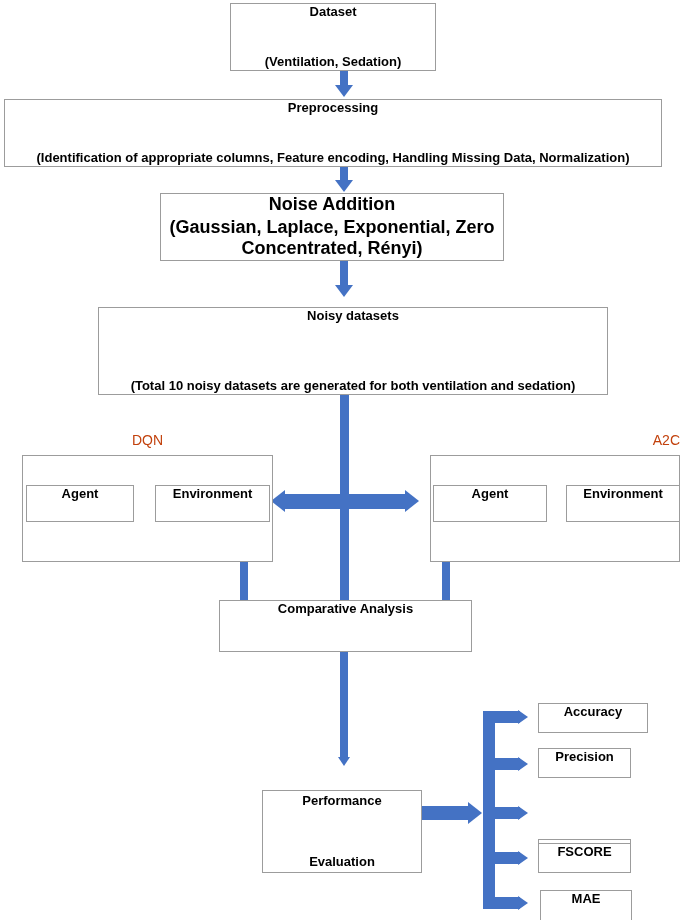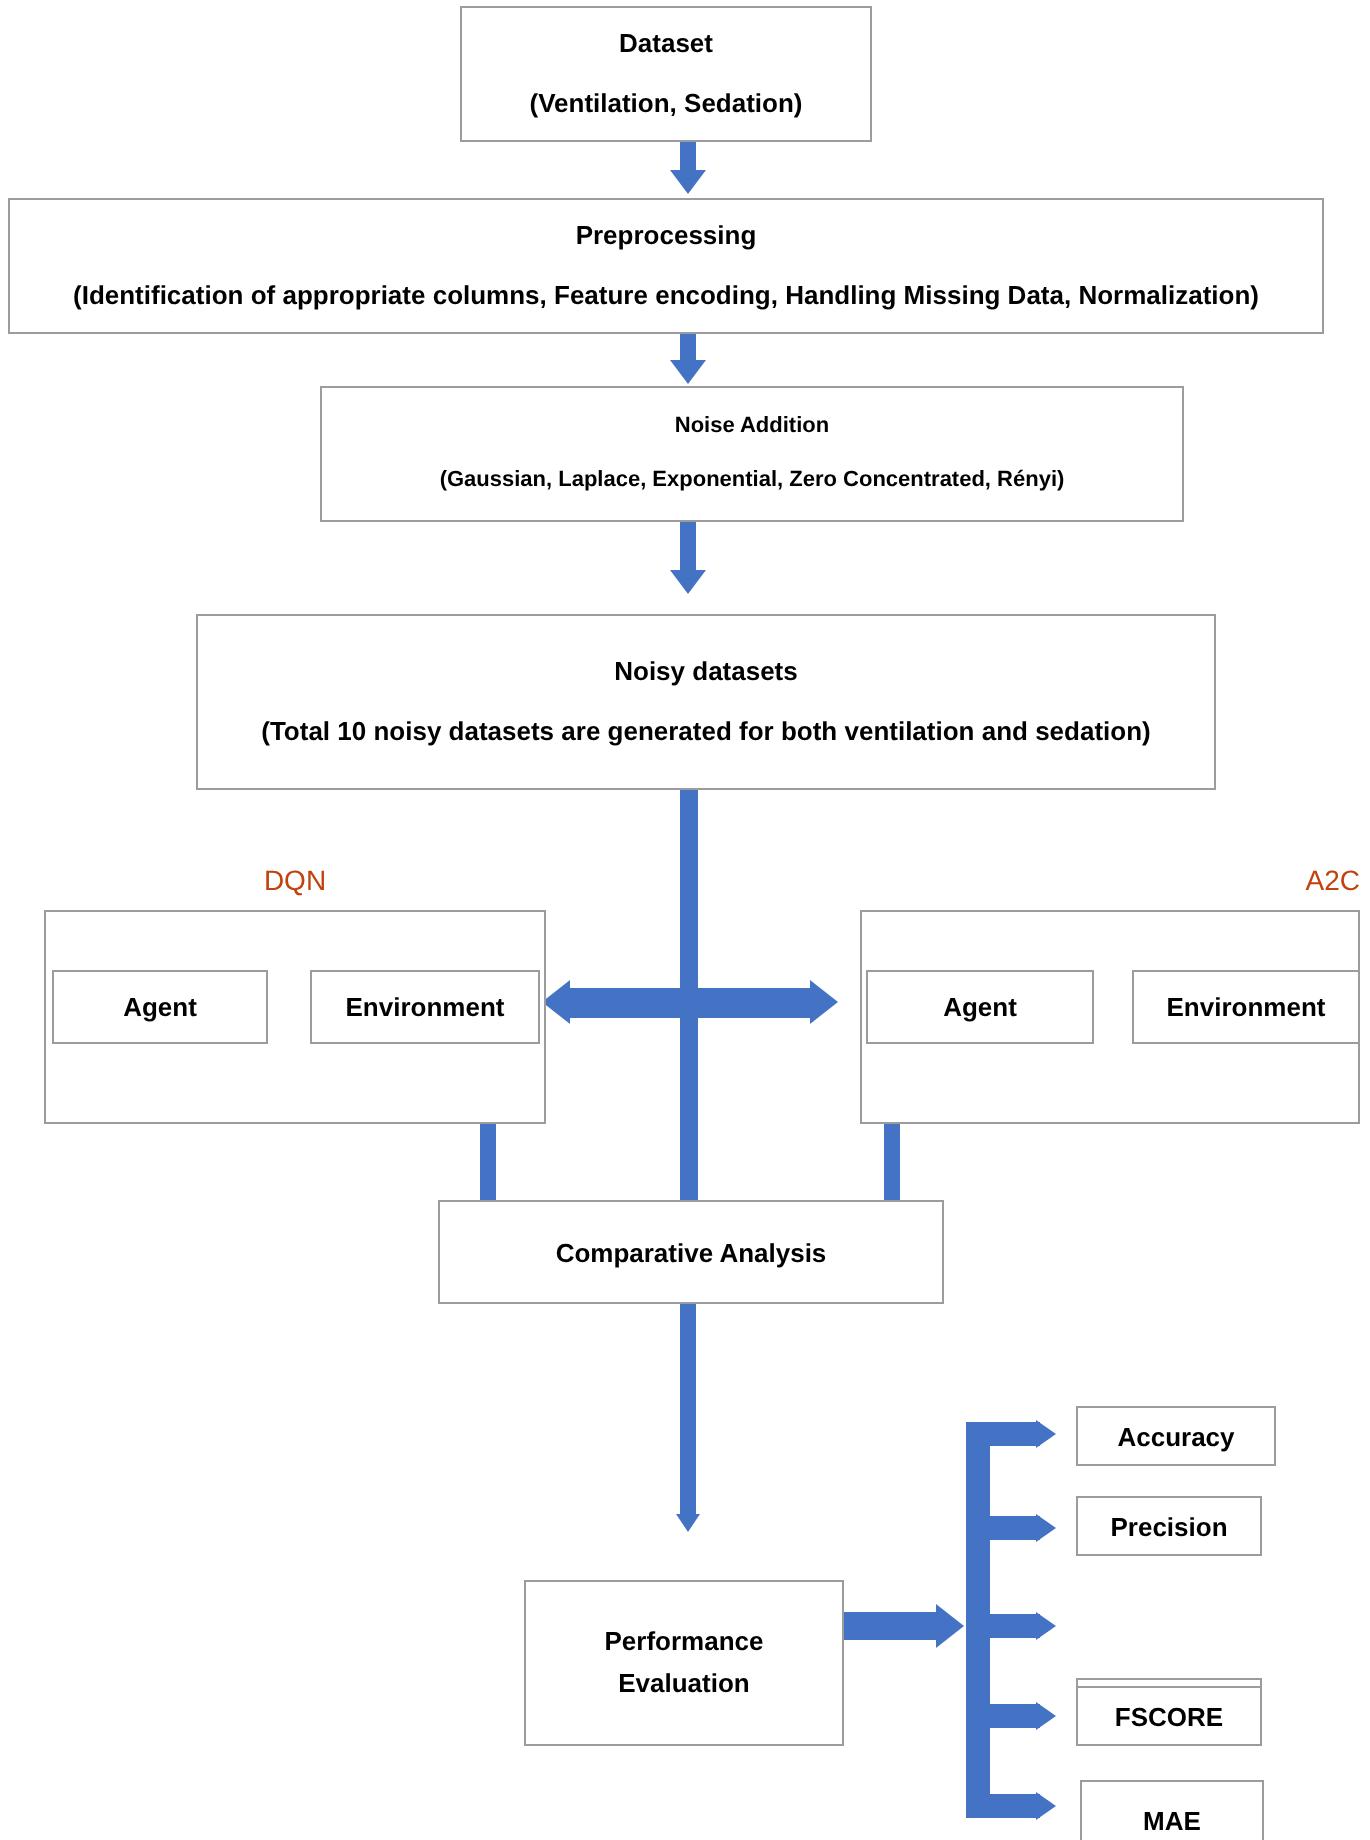--- a/index.html
+++ b/index.html
@@ -16,21 +16,21 @@
     overflow: hidden;
   }
   .box {
     position: absolute;
     box-sizing: border-box;
     border: 1.5px solid #9c9c9c;
     background: #ffffff;
     display: flex;
     flex-direction: column;
     align-items: center;
-    justify-content: center;
+    justify-content: space-between;
     text-align: center;
     color: #000000;
     font-weight: bold;
     z-index: 5;
   }
   .box .line1 { display:block; }
   .box .line2 { display:block; }
   .title-label {
     position: absolute;
     font-weight: normal;
@@ -107,21 +107,21 @@
 
   <div class="box" style="left:4px; top:99px; width:658px; height:68px; font-size:13px; line-height:1.2;">
     <span class="line1">Preprocessing</span>
     <span style="height:14px"></span>
     <span class="line2">(Identification of appropriate columns, Feature encoding, Handling Missing Data, Normalization)</span>
   </div>
 
   <div class="vbar" style="left:340px; top:167px; width:8px; height:16px;"></div>
   <div class="arrow-down" style="left:335px; top:180px;"></div>
 
-  <div class="box" style="left:160px; top:193px; width:432px; height:68px; font-size:11px; line-height:1.2;">
+  <div class="box" style="left:160px; top:193px; width:344px; height:68px; font-size:18px; line-height:1.2;">
     <span class="line1">Noise Addition</span>
     <span style="height:14px"></span>
     <span class="line2">(Gaussian, Laplace, Exponential, Zero Concentrated, Rényi)</span>
   </div>
 
   <div class="vbar" style="left:340px; top:261px; width:8px; height:27px;"></div>
   <div class="arrow-down" style="left:335px; top:285px;"></div>
 
   <div class="box" style="left:98px; top:307px; width:510px; height:88px; font-size:13px; line-height:1.2;">
     <span class="line1">Noisy datasets</span>
@@ -185,21 +185,21 @@
     <span class="line2">Evaluation</span>
   </div>
 
   <div class="hbar" style="left:422px; top:806px; width:48px; height:14px;"></div>
   <div class="arrow-right" style="left:468px; top:802px;"></div>
 
   <div class="vbar" style="left:483px; top:711px; width:12px; height:196px;"></div>
 
   <div class="hbar" style="left:483px; top:711px; width:37px; height:12px;"></div>
   <div class="arrow-right tiny" style="left:518px; top:710px;"></div>
-  <div class="box" style="left:538px; top:703px; width:100px; height:30px; font-size:13px;">
+  <div class="box" style="left:538px; top:703px; width:110px; height:30px; font-size:13px;">
     <span>Accuracy</span>
   </div>
 
   <div class="hbar" style="left:483px; top:758px; width:37px; height:12px;"></div>
   <div class="arrow-right tiny" style="left:518px; top:757px;"></div>
   <div class="box" style="left:538px; top:748px; width:93px; height:30px; font-size:13px;">
     <span>Precision</span>
   </div>
 
   <div class="hbar" style="left:483px; top:807px; width:37px; height:12px;"></div>

